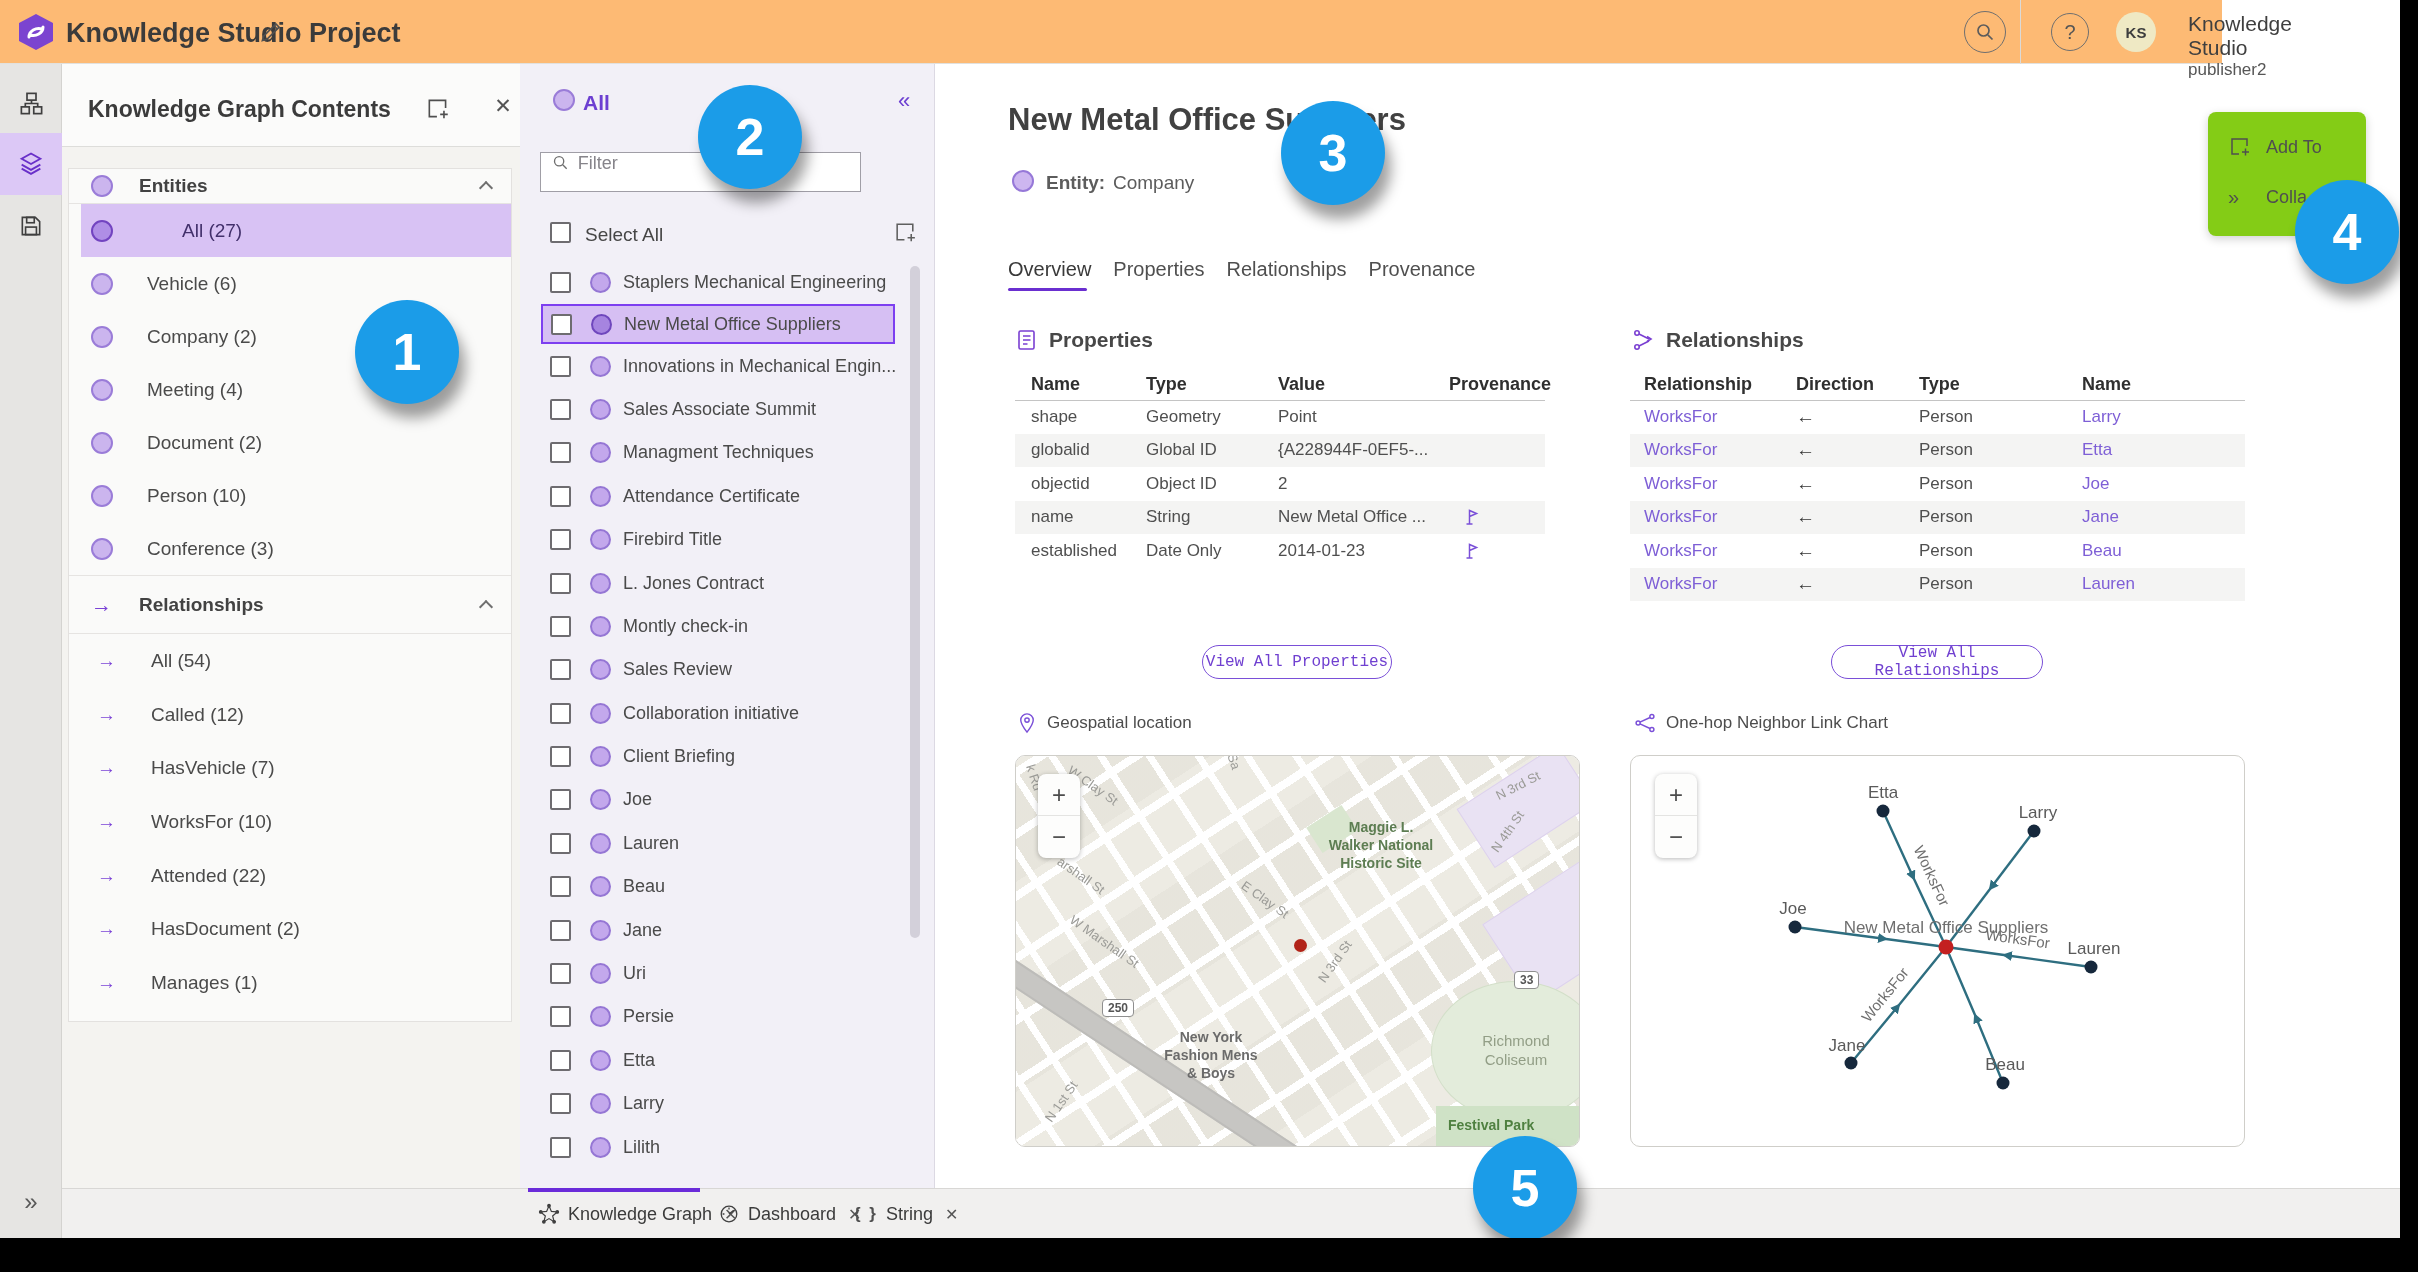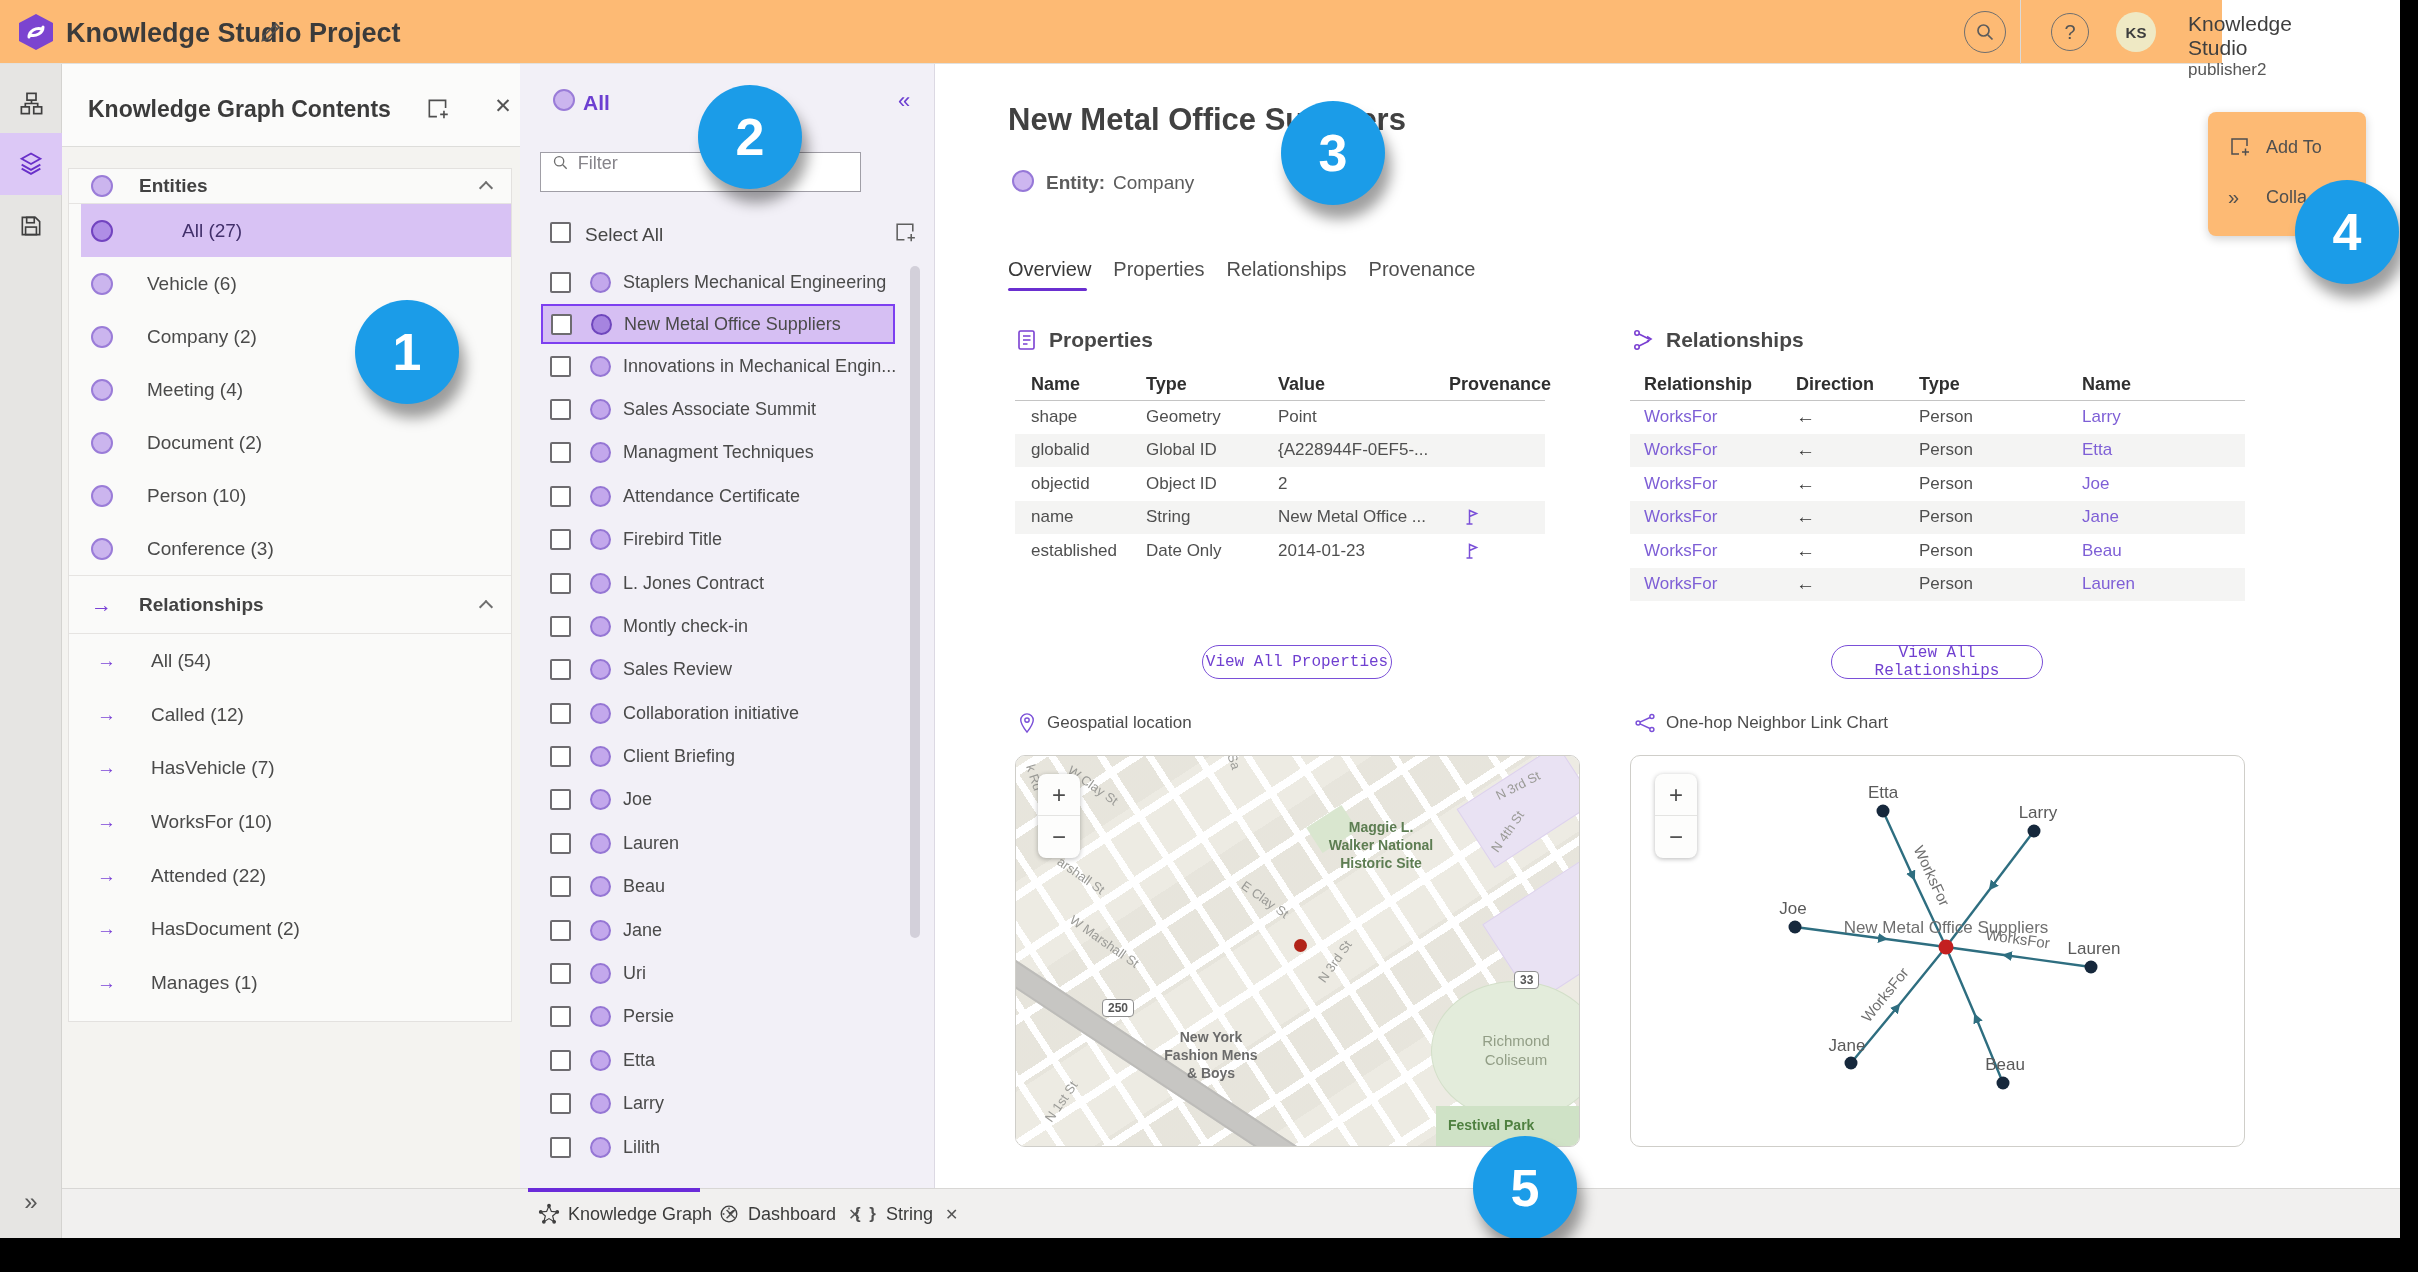--- a/index.html
+++ b/index.html
@@ -126,21 +126,21 @@
   .btab { position:absolute; top:0; height:50px; display:flex; align-items:center; gap:8px; cursor:pointer; }
   .btab .lbl { font-size:18px; color:#3b3b3b; }
   .btab .x { font-size:16px; color:#555; margin-left:4px; cursor:pointer; }
   .braces { font-size:17px; color:#4f4f4f; font-weight:600; letter-spacing:2px; }
 
   
   .black-right { position:absolute; left:2400px; top:0; width:18px; height:1272px; background:#000; z-index:60; }
   .black-bottom { position:absolute; left:0; top:1238px; width:2418px; height:34px; background:#000; z-index:60; }
 
   
-  .popup { position:absolute; left:2208px; top:112px; width:158px; height:124px; background:#fdba74; border-radius:8px; box-shadow:0 3px 10px rgba(0,0,0,.18); z-index:30; }
+  .popup { position:absolute; left:2208px; top:112px; width:158px; height:124px; background:#84cc16; border-radius:8px; box-shadow:0 3px 10px rgba(0,0,0,.18); z-index:30; }
   .popup-row { position:absolute; left:0; width:158px; height:46px; display:flex; align-items:center; cursor:pointer; }
   .popup-row .ic { margin-left:20px; width:24px; }
   .popup-row .lbl { margin-left:14px; font-size:18px; color:#4f4f4f; }
 
   
   .anno { position:absolute; width:104px; height:104px; border-radius:50%; background:#1b9ce8; color:#fff; display:flex; align-items:center; justify-content:center; font-size:52px; font-weight:700; z-index:50; box-shadow:6px 14px 14px rgba(0,0,0,.38); }
 
   svg.icon { display:block; }
 </style>
 </head>

